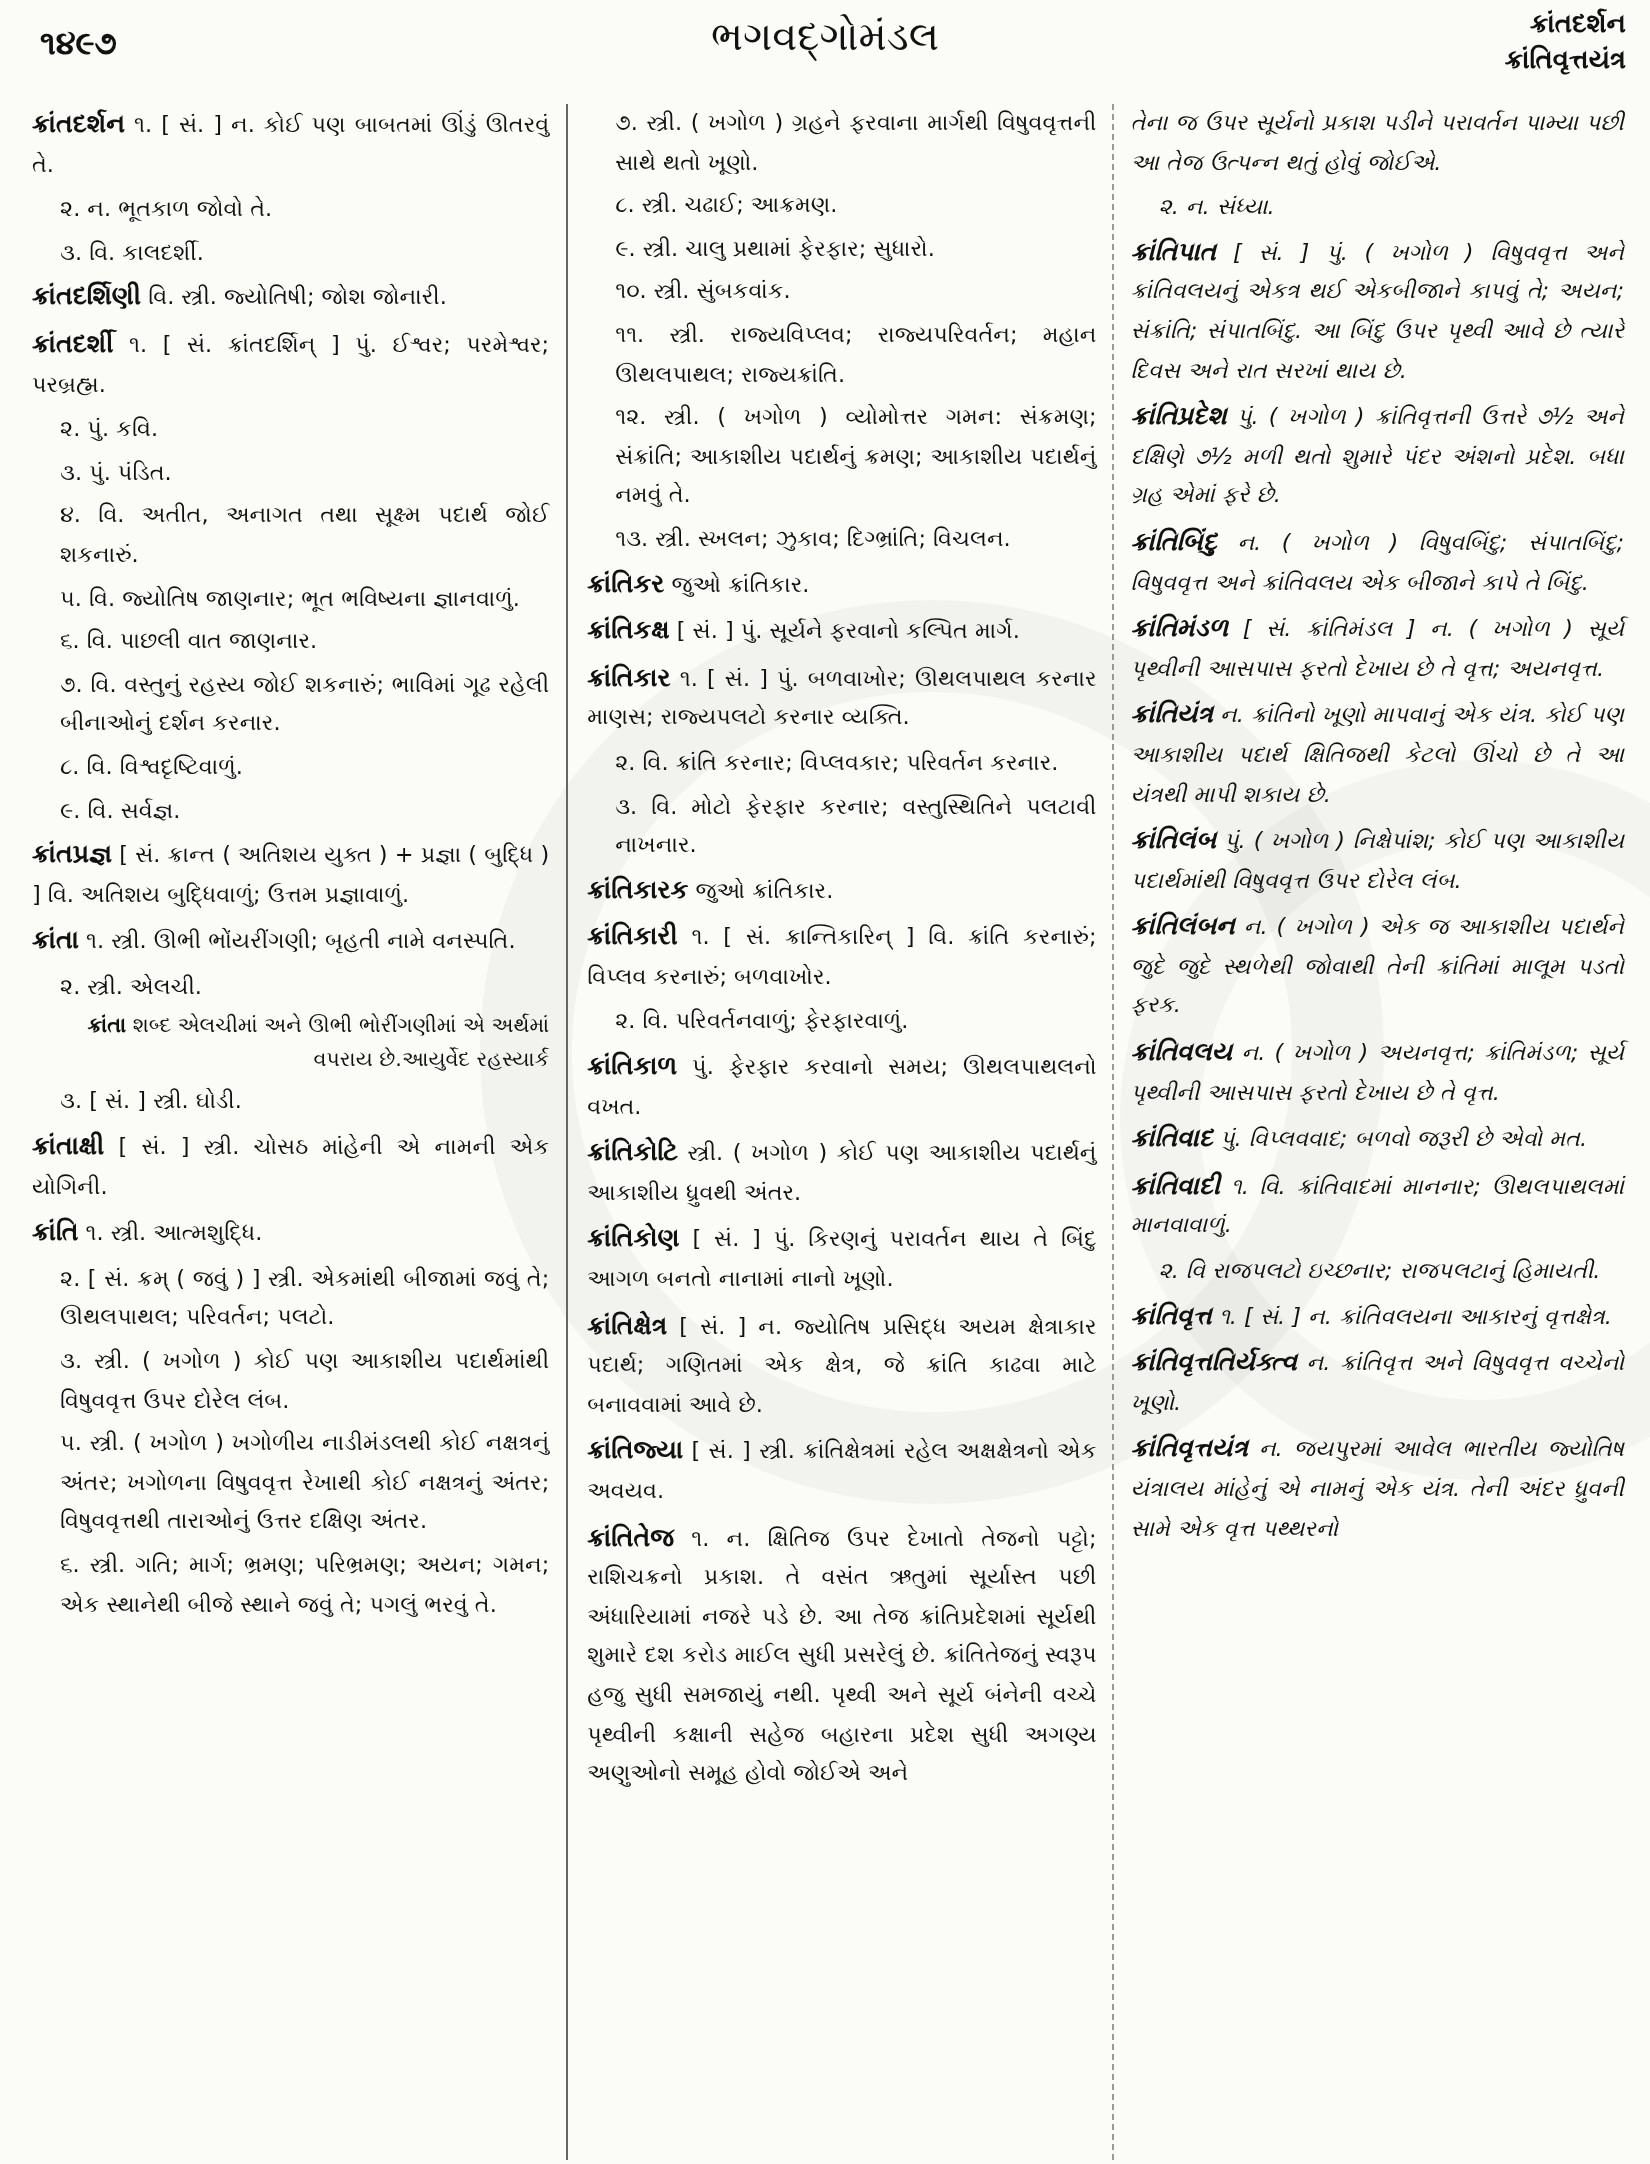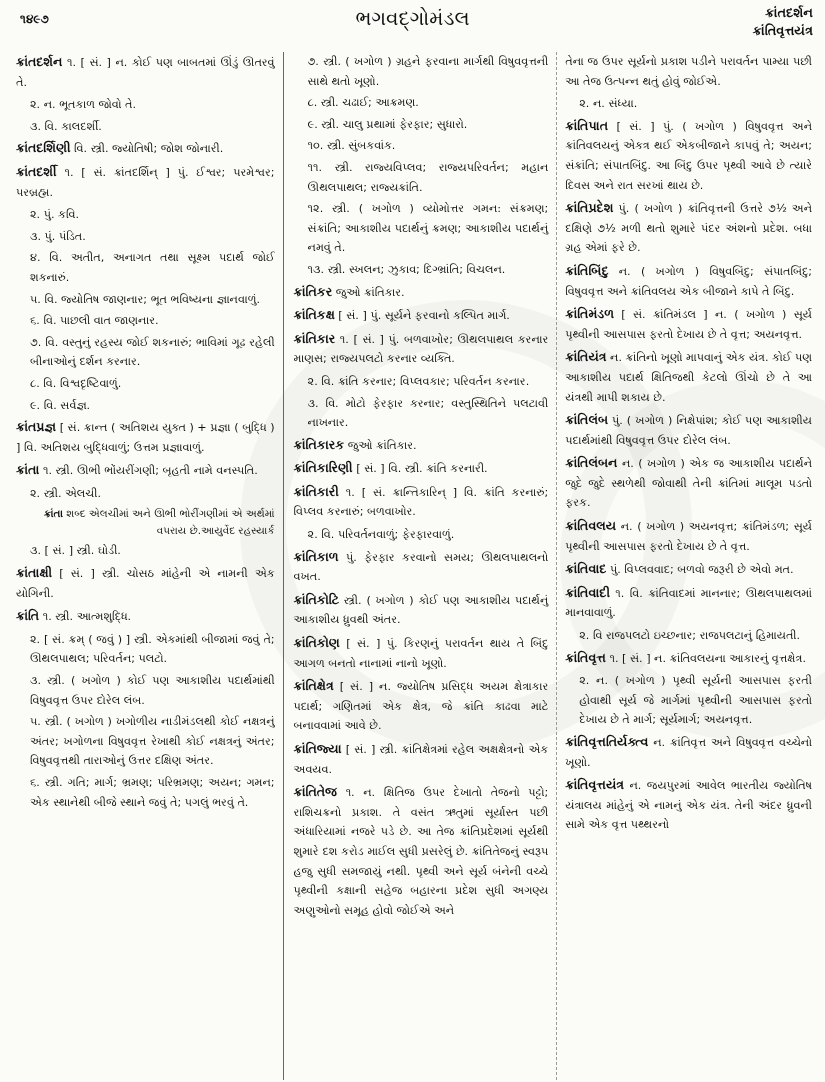--- a/index.html
+++ b/index.html
@@ -13,28 +13,28 @@
     position:absolute; left:240px; top:300px; width:360px; height:360px;
     border-radius:50%; border:46px solid rgba(0,0,0,0.035);
     pointer-events:none;
   }
   .watermark2 {
     position:absolute; left:560px; top:380px; width:280px; height:280px;
     border-radius:50%; border:40px solid rgba(0,0,0,0.03);
     pointer-events:none;
   }
   .page-header { position:absolute; left:0; top:0; width:825px; height:52px; }
-  .page-number { position:absolute; left:20px; top:12px; font-size:12px; font-weight:bold; }
+  .page-number { position:absolute; left:20px; top:12px; font-size:16px; font-weight:bold; }
   .running-title { position:absolute; left:0; width:825px; top:6px; text-align:center; font-size:20px; }
   .guide-words { position:absolute; right:12px; top:4px; text-align:right; font-size:13px; font-weight:bold; line-height:18px; }
   .columns { position:absolute; left:16px; top:52px; width:800px; height:1028px; display:flex; }
   .col { height:100%; overflow:hidden; font-size:11.2px; line-height:19.6px; }
   .col1 { width:262px; padding-right:8px; }
   .col2 { width:258px; padding:0 8px 0 10px; border-left:1px solid #666; }
-  .col3 { width:250px; padding:0 4px 0 8px; border-left:1px dashed #999; }
+  .col3 { width:250px; padding:0 4px 0 8px; border-left:1px dashed #999;font-style:italic; }
   .entry { margin:0 0 3px 0; text-align:justify; }
   .entry .hw { font-weight:bold; font-size:12.6px; }
   .sense { margin:0 0 2px 0; padding-left:14px; text-align:justify; }
   .cont { margin:0 0 3px 0; text-align:justify; }
   .note { padding-left:22px; font-size:10.4px; line-height:17px; margin:0 0 2px 0;text-align:right; }
   .note .hw { font-weight:bold; }
   .note .src { float:right; }
 </style>
 </head>
 <body>
@@ -85,21 +85,20 @@
       <div class="sense">૧૦. સ્ત્રી. સુંબકવાંક.</div>
       <div class="sense">૧૧. સ્ત્રી. રાજ્યવિપ્લવ; રાજ્યપરિવર્તન; મહાન ઊથલપાથલ; રાજ્યક્રાંતિ.</div>
       <div class="sense">૧૨. સ્ત્રી. ( ખગોળ ) વ્યોમોત્તર ગમન: સંક્રમણ; સંક્રાંતિ; આકાશીય પદાર્થનું ક્રમણ; આકાશીય પદાર્થનું નમવું તે.</div>
       <div class="sense">૧૩. સ્ત્રી. સ્ખલન; ઝુકાવ; દિગ્ભ્રાંતિ; વિચલન.</div>
       <div class="entry"><span class="hw">ક્રાંતિકર</span><span> જુઓ ક્રાંતિકાર.</span></div>
       <div class="entry"><span class="hw">ક્રાંતિકક્ષ</span><span> [ સં. ] પું. સૂર્યને ફરવાનો કલ્પિત માર્ગ.</span></div>
       <div class="entry"><span class="hw">ક્રાંતિકાર</span><span> ૧. [ સં. ] પું. બળવાખોર; ઊથલપાથલ કરનાર માણસ; રાજ્યપલટો કરનાર વ્યક્તિ.</span></div>
       <div class="sense">૨. વિ. ક્રાંતિ કરનાર; વિપ્લવકાર; પરિવર્તન કરનાર.</div>
       <div class="sense">૩. વિ. મોટો ફેરફાર કરનાર; વસ્તુસ્થિતિને પલટાવી નાખનાર.</div>
       <div class="entry"><span class="hw">ક્રાંતિકારક</span><span> જુઓ ક્રાંતિકાર.</span></div>
-      <div class="entry"><span class="hw">ક્રાંતિકારિણી</span><span> [ સં. ] વિ. સ્ત્રી. ક્રાંતિ કરનારી.</span></div>
       <div class="entry"><span class="hw">ક્રાંતિકારી</span><span> ૧. [ સં. ક્રાન્તિકારિન્ ] વિ. ક્રાંતિ કરનારું; વિપ્લવ કરનારું; બળવાખોર.</span></div>
       <div class="sense">૨. વિ. પરિવર્તનવાળું; ફેરફારવાળું.</div>
       <div class="entry"><span class="hw">ક્રાંતિકાળ</span><span> પું. ફેરફાર કરવાનો સમય; ઊથલપાથલનો વખત.</span></div>
       <div class="entry"><span class="hw">ક્રાંતિકોટિ</span><span> સ્ત્રી. ( ખગોળ ) કોઈ પણ આકાશીય પદાર્થનું આકાશીય ધ્રુવથી અંતર.</span></div>
       <div class="entry"><span class="hw">ક્રાંતિકોણ</span><span> [ સં. ] પું. કિરણનું પરાવર્તન થાય તે બિંદુ આગળ બનતો નાનામાં નાનો ખૂણો.</span></div>
       <div class="entry"><span class="hw">ક્રાંતિક્ષેત્ર</span><span> [ સં. ] ન. જ્યોતિષ પ્રસિદ્ધ અયમ ક્ષેત્રાકાર પદાર્થ; ગણિતમાં એક ક્ષેત્ર, જે ક્રાંતિ કાઢવા માટે બનાવવામાં આવે છે.</span></div>
       <div class="entry"><span class="hw">ક્રાંતિજ્યા</span><span> [ સં. ] સ્ત્રી. ક્રાંતિક્ષેત્રમાં રહેલ અક્ષક્ષેત્રનો એક અવયવ.</span></div>
       <div class="entry"><span class="hw">ક્રાંતિતેજ</span><span> ૧. ન. ક્ષિતિજ ઉપર દેખાતો તેજનો પટ્ટો; રાશિચક્રનો પ્રકાશ. તે વસંત ઋતુમાં સૂર્યાસ્ત પછી અંધારિયામાં નજરે પડે છે. આ તેજ ક્રાંતિપ્રદેશમાં સૂર્યથી શુમારે દશ કરોડ માઈલ સુધી પ્રસરેલું છે. ક્રાંતિતેજનું સ્વરૂપ હજુ સુધી સમજાયું નથી. પૃથ્વી અને સૂર્ય બંનેની વચ્ચે પૃથ્વીની કક્ષાની સહેજ બહારના પ્રદેશ સુધી અગણ્ય અણુઓનો સમૂહ હોવો જોઈએ અને</span></div>
     </div>
   <div class="col col3">
@@ -110,17 +109,16 @@
       <div class="entry"><span class="hw">ક્રાંતિબિંદુ</span><span> ન. ( ખગોળ ) વિષુવબિંદુ; સંપાતબિંદુ; વિષુવવૃત્ત અને ક્રાંતિવલય એક બીજાને કાપે તે બિંદુ.</span></div>
       <div class="entry"><span class="hw">ક્રાંતિમંડળ</span><span> [ સં. ક્રાંતિમંડલ ] ન. ( ખગોળ ) સૂર્ય પૃથ્વીની આસપાસ ફરતો દેખાય છે તે વૃત્ત; અયનવૃત્ત.</span></div>
       <div class="entry"><span class="hw">ક્રાંતિયંત્ર</span><span> ન. ક્રાંતિનો ખૂણો માપવાનું એક યંત્ર. કોઈ પણ આકાશીય પદાર્થ ક્ષિતિજથી કેટલો ઊંચો છે તે આ યંત્રથી માપી શકાય છે.</span></div>
       <div class="entry"><span class="hw">ક્રાંતિલંબ</span><span> પું. ( ખગોળ ) નિક્ષેપાંશ; કોઈ પણ આકાશીય પદાર્થમાંથી વિષુવવૃત્ત ઉપર દોરેલ લંબ.</span></div>
       <div class="entry"><span class="hw">ક્રાંતિલંબન</span><span> ન. ( ખગોળ ) એક જ આકાશીય પદાર્થને જુદે જુદે સ્થળેથી જોવાથી તેની ક્રાંતિમાં માલૂમ પડતો ફરક.</span></div>
       <div class="entry"><span class="hw">ક્રાંતિવલય</span><span> ન. ( ખગોળ ) અયનવૃત્ત; ક્રાંતિમંડળ; સૂર્ય પૃથ્વીની આસપાસ ફરતો દેખાય છે તે વૃત્ત.</span></div>
       <div class="entry"><span class="hw">ક્રાંતિવાદ</span><span> પું. વિપ્લવવાદ; બળવો જરૂરી છે એવો મત.</span></div>
       <div class="entry"><span class="hw">ક્રાંતિવાદી</span><span> ૧. વિ. ક્રાંતિવાદમાં માનનાર; ઊથલપાથલમાં માનવાવાળું.</span></div>
       <div class="sense">૨. વિ રાજપલટો ઇચ્છનાર; રાજપલટાનું હિમાયતી.</div>
       <div class="entry"><span class="hw">ક્રાંતિવૃત્ત</span><span> ૧. [ સં. ] ન. ક્રાંતિવલયના આકારનું વૃત્તક્ષેત્ર.</span></div>
-      <div class="sense">૨. ન. ( ખગોળ ) પૃથ્વી સૂર્યની આસપાસ ફરતી હોવાથી સૂર્ય જે માર્ગમાં પૃથ્વીની આસપાસ ફરતો દેખાય છે તે માર્ગ; સૂર્યમાર્ગ; અયનવૃત્ત.</div>
       <div class="entry"><span class="hw">ક્રાંતિવૃત્તતિર્યક્ત્વ</span><span> ન. ક્રાંતિવૃત્ત અને વિષુવવૃત્ત વચ્ચેનો ખૂણો.</span></div>
       <div class="entry"><span class="hw">ક્રાંતિવૃત્તયંત્ર</span><span> ન. જયપુરમાં આવેલ ભારતીય જ્યોતિષ યંત્રાલય માંહેનું એ નામનું એક યંત્ર. તેની અંદર ધ્રુવની સામે એક વૃત્ત પથ્થરનો</span></div>
     </div>
 </div>
 
 </body></html>

